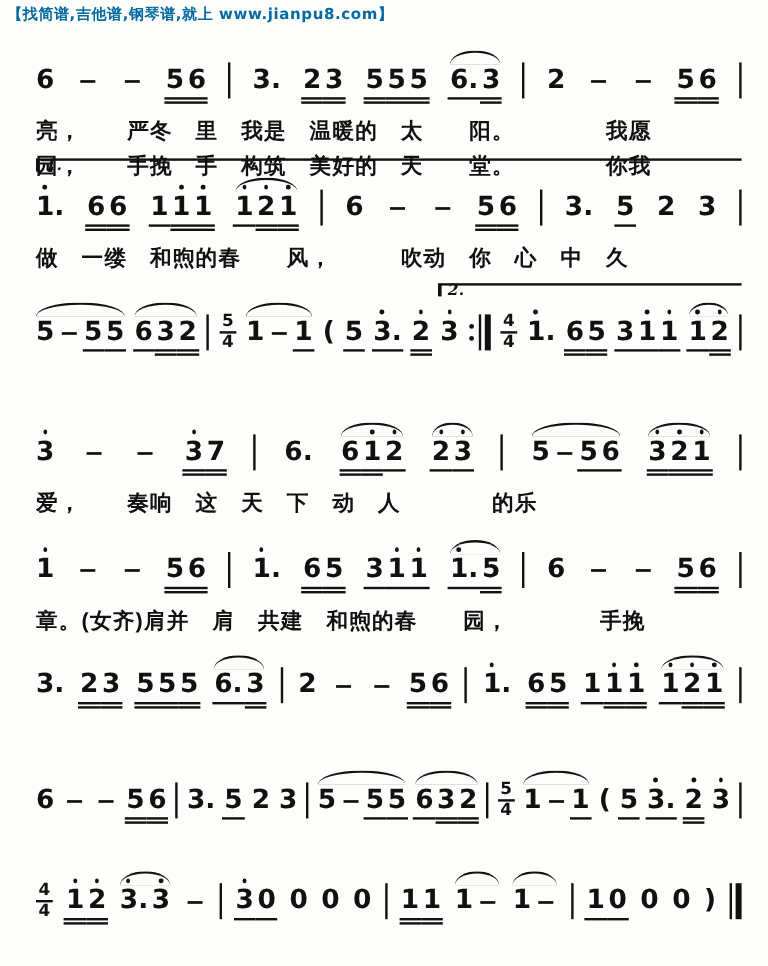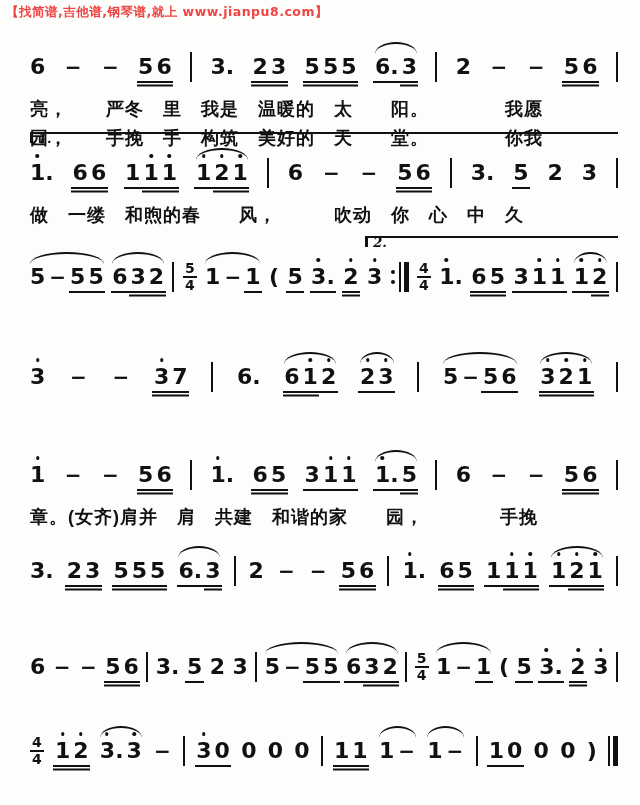--- a/index.html
+++ b/index.html
@@ -1,20 +1,20 @@
 <!DOCTYPE html>
 <html><head>
 <meta charset="utf-8">
 <style>
   html,body{margin:0;padding:0;background:#e8e8e8;}
   .page{position:relative;width:640px;height:805px;background:#fdfdfb;overflow:hidden;
         font-family:"DejaVu Sans",sans-serif;color:#111;}
   
   .banner{position:absolute;top:4px;left:6px;font-size:12.5px;font-weight:bold;
-          color:#ef4444;letter-spacing:0.5px;white-space:pre;}
+          color:#0369a1;letter-spacing:0.5px;white-space:pre;}
   
   .system{position:absolute;left:30px;right:22px;}
   .notes{display:flex;justify-content:space-between;align-items:center;height:50px;}
   .note{position:relative;font-size:22px;font-weight:bold;line-height:1;white-space:pre;}
   .note.oct::before{content:'';position:absolute;top:-8px;left:50%;transform:translateX(-50%);
           width:3.5px;height:3.5px;border-radius:50%;background:#111;}
   .note.oct.aug::before{left:30%;}
   .u1::after,.u2::after{content:'';position:absolute;left:-1.5px;right:-1.5px;bottom:-5px;
           height:2px;background:#111;}
   .u2::after{box-shadow:0 3.5px 0 0 #111;}
@@ -226,20 +226,21 @@
             <span class="note u1">6</span>
           </span>
           <span class="grp">
             <i class="tie"></i>
             <span class="note oct u2">3</span>
             <span class="note oct u2">2</span>
             <span class="note oct u2">1</span>
           </span>
           <span class="bar"></span>
         </div>
+        <div class="lyric">爱，　　奏响　这　天　下　动　人　　　　的乐</div>
       </div>
       <div class="system" style="top: 450px;">
         <div class="notes">
           <span class="note oct">1</span>
           <span class="dash">−</span>
           <span class="dash">−</span>
           <span class="grp">
             <span class="note u2">5</span>
             <span class="note u2">6</span>
           </span>
@@ -262,21 +263,21 @@
           <span class="bar"></span>
           <span class="note">6</span>
           <span class="dash">−</span>
           <span class="dash">−</span>
           <span class="grp">
             <span class="note u2">5</span>
             <span class="note u2">6</span>
           </span>
           <span class="bar"></span>
         </div>
-        <div class="lyric">章。(女齐)肩并　肩　共建　和谐的家　　园，　　　　手挽</div>
+        <div class="lyric">章。(女齐)肩并　肩　共建　和煦的春　　园，　　　　手挽</div>
       </div>
       <div class="system" style="top: 546px;">
         <div class="notes">
           <span class="note aug">3.</span>
           <span class="grp">
             <span class="note u2">2</span>
             <span class="note u2">3</span>
           </span>
           <span class="grp">
             <span class="note u2">5</span>

